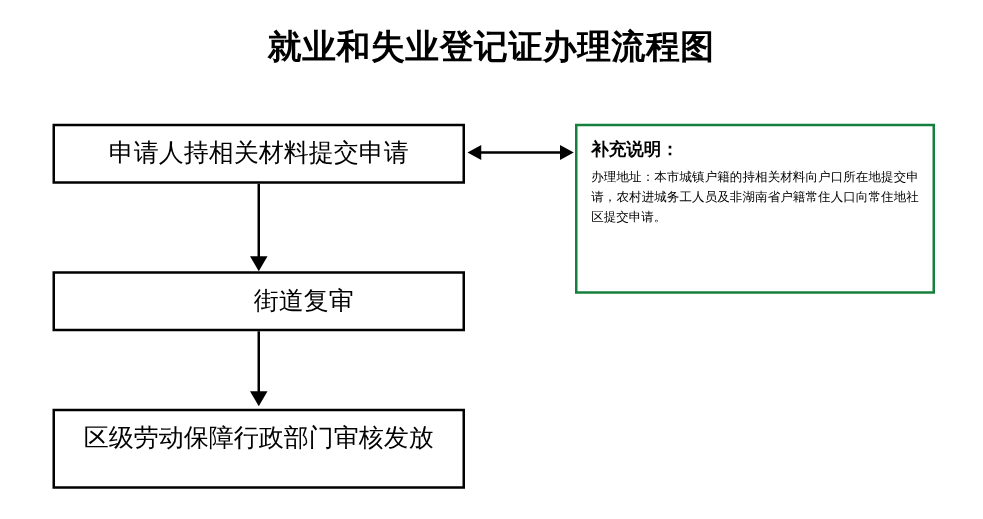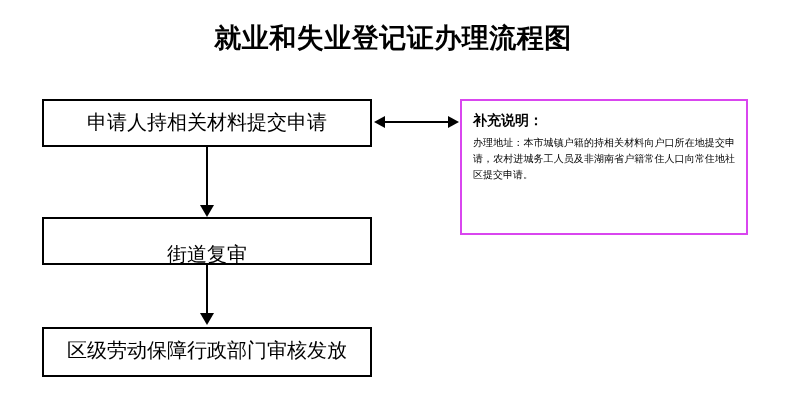--- a/index.html
+++ b/index.html
@@ -49,21 +49,21 @@
     font-size: 20px;
     font-weight: 400;
     line-height: 1.2;
     white-space: nowrap;
   }
 
   
   .note-box {
     position: absolute;
     box-sizing: border-box;
-    border: 2px solid #d946ef;
+    border: 2px solid #15803d;
     background: #ffffff;
     padding: 10px 11px 8px 11px;
   }
   .note-heading {
     font-size: 14px;
     font-weight: 700;
     line-height: 1.35;
     margin: 0 0 5px 0;
     white-space: nowrap;
   }
@@ -126,29 +126,29 @@
   <div class="node" style="left:42px; top:99px; width:330px; height:48px;">
     <div class="node-label" style="top:9px;">申请人持相关材料提交申请</div>
   </div>
 
   <div class="connector" style="left:0; top:0; width:786px; height:415px;">
     <div class="conn-line-v" style="left:206px; top:147px; height:60px;"></div>
     <div class="arrow-down" style="left:200px; top:205px;"></div>
   </div>
 
   <div class="node" style="left:42px; top:217px; width:330px; height:48px;">
-    <div class="node-label" style="top:23px;">街道复审</div>
+    <div class="node-label" style="top:9px;padding-left:36px;">街道复审</div>
   </div>
 
   <div class="connector" style="left:0; top:0; width:786px; height:415px;">
     <div class="conn-line-v" style="left:206px; top:265px; height:50px;"></div>
     <div class="arrow-down" style="left:200px; top:313px;"></div>
   </div>
 
-  <div class="node" style="left:42px; top:327px; width:330px; height:50px;">
+  <div class="node" style="left:42px; top:327px; width:330px; height:64px;">
     <div class="node-label" style="top:9px;">区级劳动保障行政部门审核发放</div>
   </div>
 
   <div class="connector" style="left:0; top:0; width:786px; height:415px;">
     <div class="arrow-left" style="left:374px; top:116px;"></div>
     <div class="conn-line-h" style="left:384px; top:121px; width:66px;"></div>
     <div class="arrow-right" style="left:448px; top:116px;"></div>
   </div>
 
   <div class="note-box" style="left:460px; top:99px; width:288px; height:136px;">

